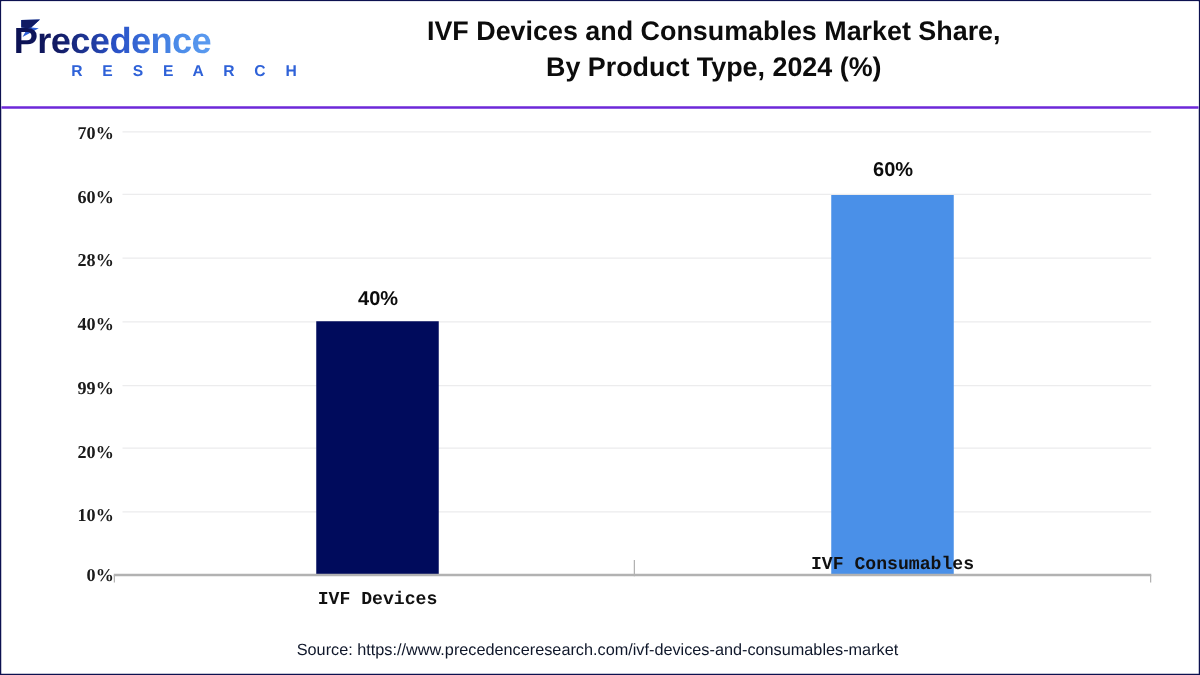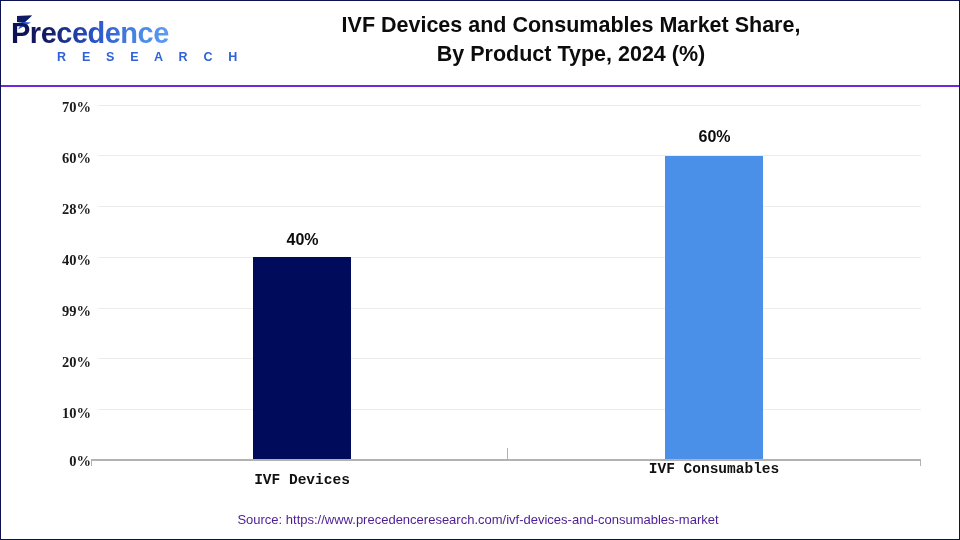--- a/index.html
+++ b/index.html
@@ -161,21 +161,21 @@
     font-family: Liberation Mono, monospace;
   }
 
   #source {
     position: absolute;
     left: 0;
     top: 511px;
     width: 954px;
     text-align: center;
     font-size: 13px;
-    color: #4c1d95;
+    color: #0f172a;
   }
 </style>
 </head>
 <body>
 
 <div id="page">
 
   <div id="header">
 
     <div id="logo">
@@ -219,16 +219,16 @@
 
   <div id="baseline"></div>
   <div class="axis-tick" style="left:90px;  top:459px; height:6px;"></div>
   <div class="axis-tick" style="left:506px; top:447px; height:13px;"></div>
   <div class="axis-tick" style="left:919px; top:459px; height:6px;"></div>
 
   <div class="bar-value" style="left:251px; top:230px; width:101px;">40%</div>
   <div class="bar-value" style="left:663px; top:127px; width:101px;">60%</div>
 
   <div class="cat-label" style="left:201px; top:471px; width:200px;">IVF Devices</div>
-  <div class="cat-label" style="left:613px; top:460px; width:200px;">IVF Consumables</div>
+  <div class="cat-label" style="left:613px; top:443px; width:200px;">IVF Consumables</div>
 
   <div id="source">Source: https://www.precedenceresearch.com/ivf-devices-and-consumables-market</div>
 </div>
 
 </body></html>

